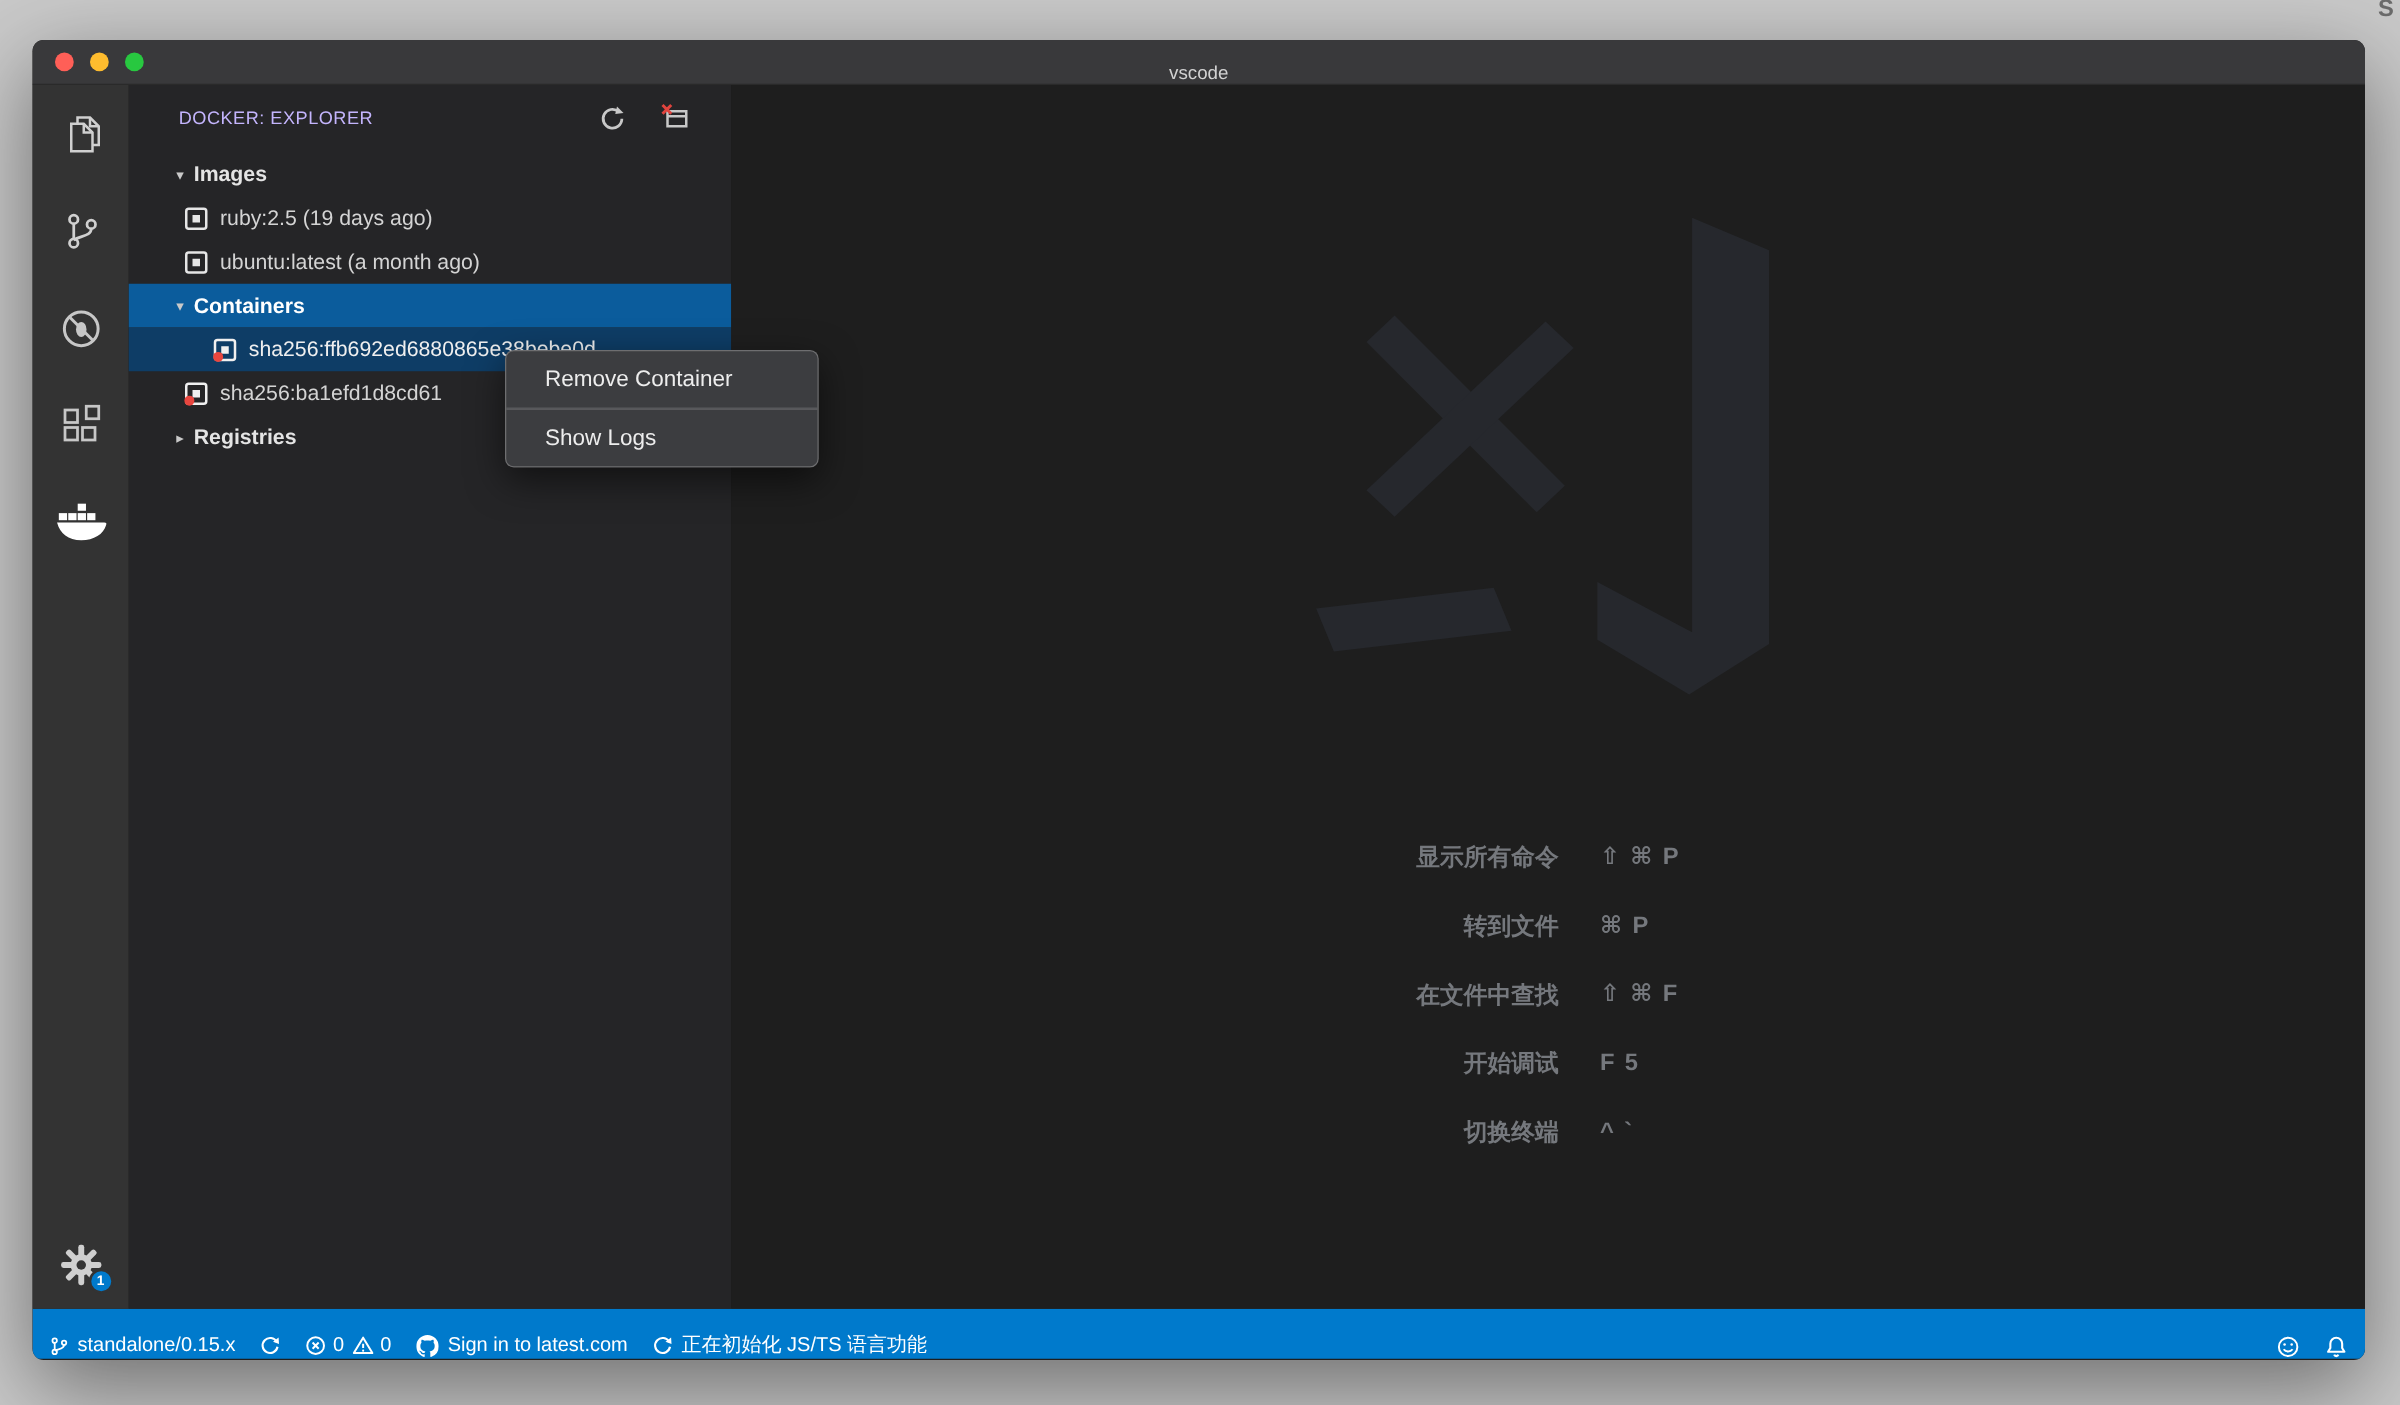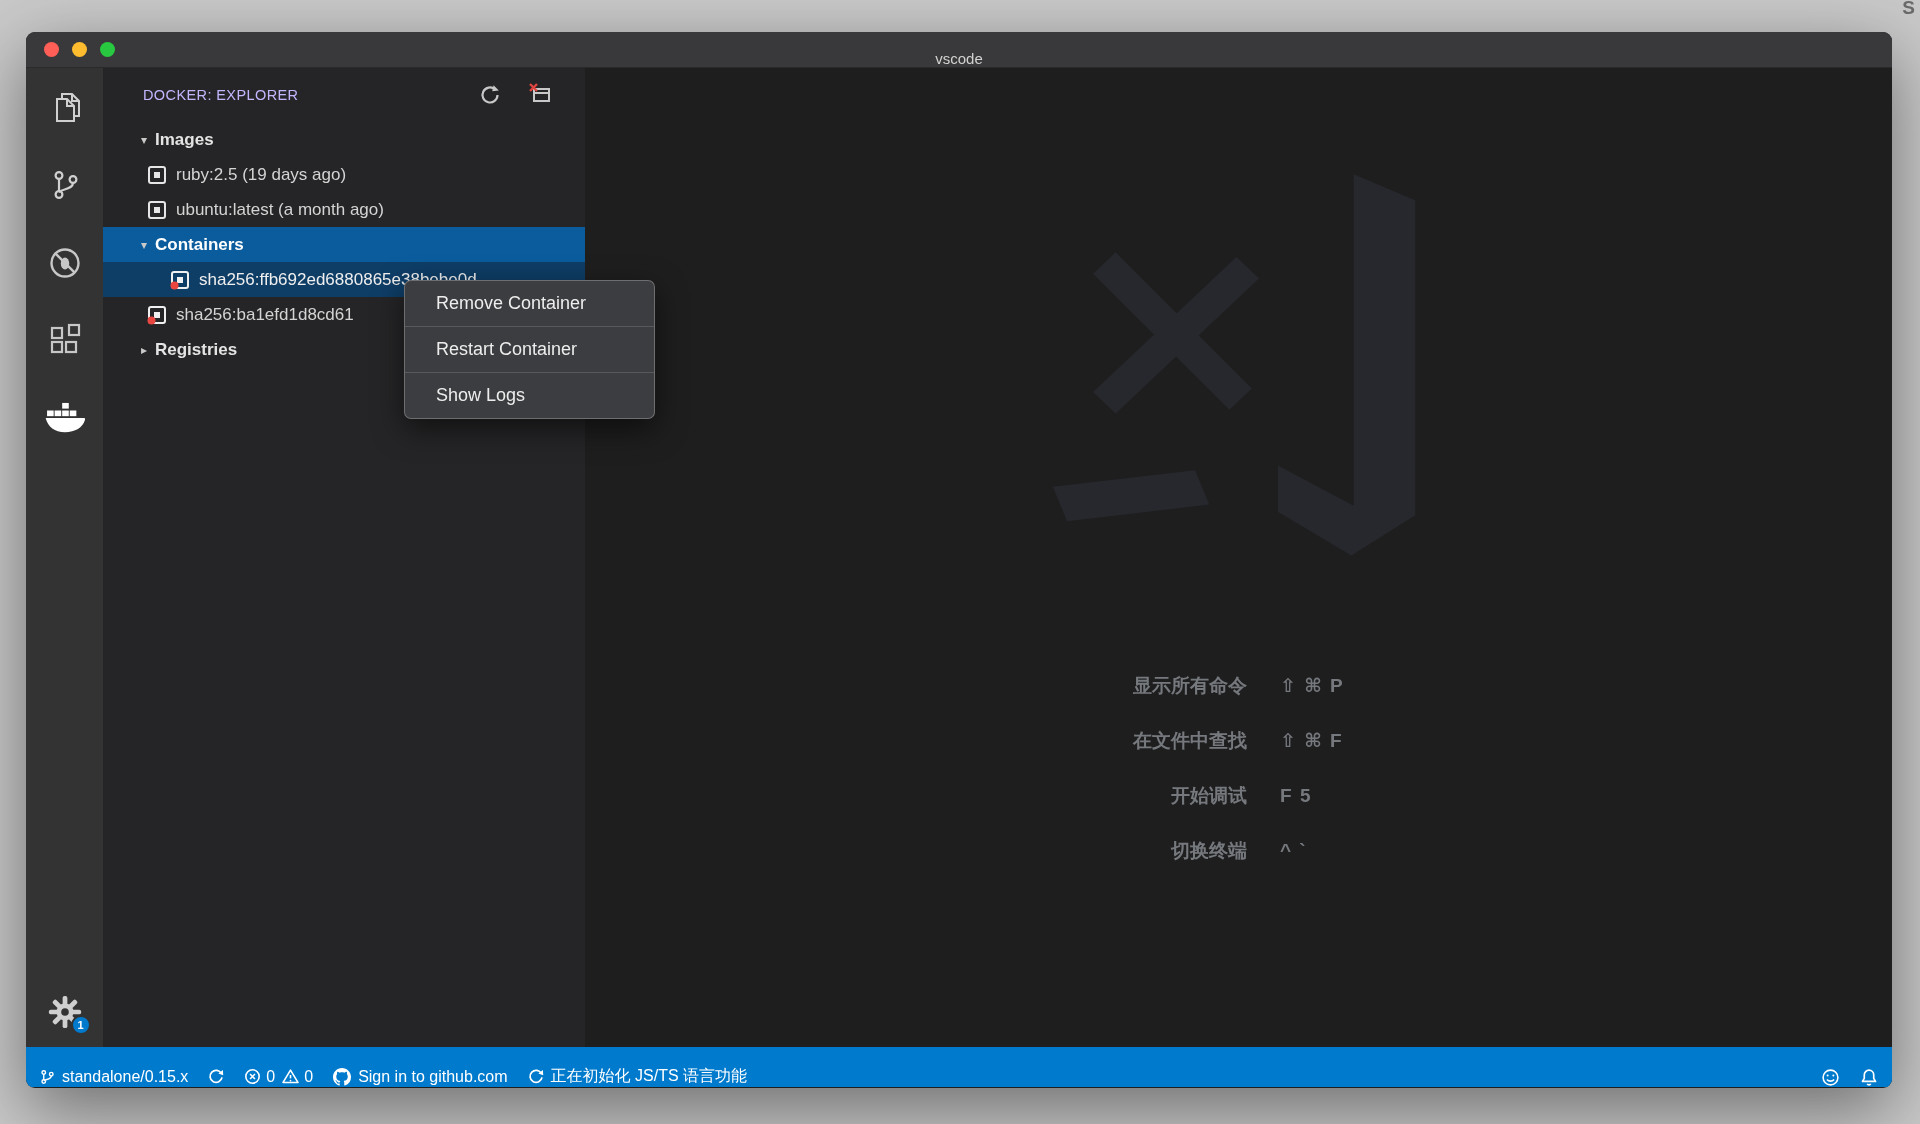--- a/index.html
+++ b/index.html
@@ -245,39 +245,42 @@
             <polygon points="4,276 124,262 136,291 16,305"></polygon>
           </g>
         </svg>
 
         <div class="shortcuts">
           <div class="sc-row">
             <span class="sc-label">显示所有命令</span>
             <span class="sc-keys">⇧ ⌘ P</span>
           </div>
           <div class="sc-row">
+            <span class="sc-label">转到文件</span>
+            <span class="sc-keys">⌘ P</span>
+          </div>
+          <div class="sc-row">
             <span class="sc-label">在文件中查找</span>
             <span class="sc-keys">⇧ ⌘ F</span>
           </div>
           <div class="sc-row">
             <span class="sc-label">开始调试</span>
             <span class="sc-keys">F 5</span>
           </div>
           <div class="sc-row">
             <span class="sc-label">切换终端</span>
             <span class="sc-keys">^ `</span>
           </div>
         </div>
       </div>
     </div>
 
     <div class="context-menu">
       <div class="menu-item">Remove Container</div>
       <div class="menu-sep"></div>
-      <div class="menu-item">Restart Container</div>
       <div class="menu-sep"></div>
       <div class="menu-item">Show Logs</div>
     </div>
 
     <div class="statusbar">
       <div class="sb-left">
         <div class="sb-item">
           <span>
             <svg width="15" height="16" viewBox="0 0 16 16" fill="none" stroke="#fff" stroke-width="1.5">
               <circle cx="4" cy="3.2" r="1.9"></circle>
@@ -317,21 +320,21 @@
             </span>
             <span>0</span>
           </span>
         </div>
         <div class="sb-item">
           <span>
             <svg width="18" height="18" viewBox="0 0 16 16" fill="#fff">
               <path d="M8 0C3.58 0 0 3.58 0 8c0 3.54 2.29 6.53 5.47 7.59.4.07.55-.17.55-.38 0-.19-.01-.82-.01-1.49-2.01.37-2.53-.49-2.69-.94-.09-.23-.48-.94-.82-1.13-.28-.15-.68-.52-.01-.53.63-.01 1.08.58 1.23.82.72 1.21 1.87.87 2.33.66.07-.52.28-.87.51-1.07-1.78-.2-3.64-.89-3.64-3.95 0-.87.31-1.59.82-2.15-.08-.2-.36-1.02.08-2.12 0 0 .67-.21 2.2.82.64-.18 1.32-.27 2-.27s1.36.09 2 .27c1.53-1.04 2.2-.82 2.2-.82.44 1.1.16 1.92.08 2.12.51.56.82 1.27.82 2.15 0 3.07-1.87 3.75-3.65 3.95.29.25.54.73.54 1.48 0 1.07-.01 1.93-.01 2.2 0 .21.15.46.55.38A8.01 8.01 0 0 0 16 8c0-4.42-3.58-8-8-8z"></path>
             </svg>
           </span>
-          <span>Sign in to github.com</span>
+          <span>Sign in to latest.com</span>
         </div>
         <div class="sb-item">
           <span>
             <svg width="16" height="16" viewBox="0 0 16 16">
               <path d="M13.4 4.6 A6 6 0 1 0 14 8.4" fill="none" stroke="#fff" stroke-width="1.7"></path>
               <polygon points="14.9,1 15.2,6.2 10.4,4.4" fill="#fff"></polygon>
             </svg>
           </span>
           <span>正在初始化 JS/TS 语言功能</span>
         </div>

